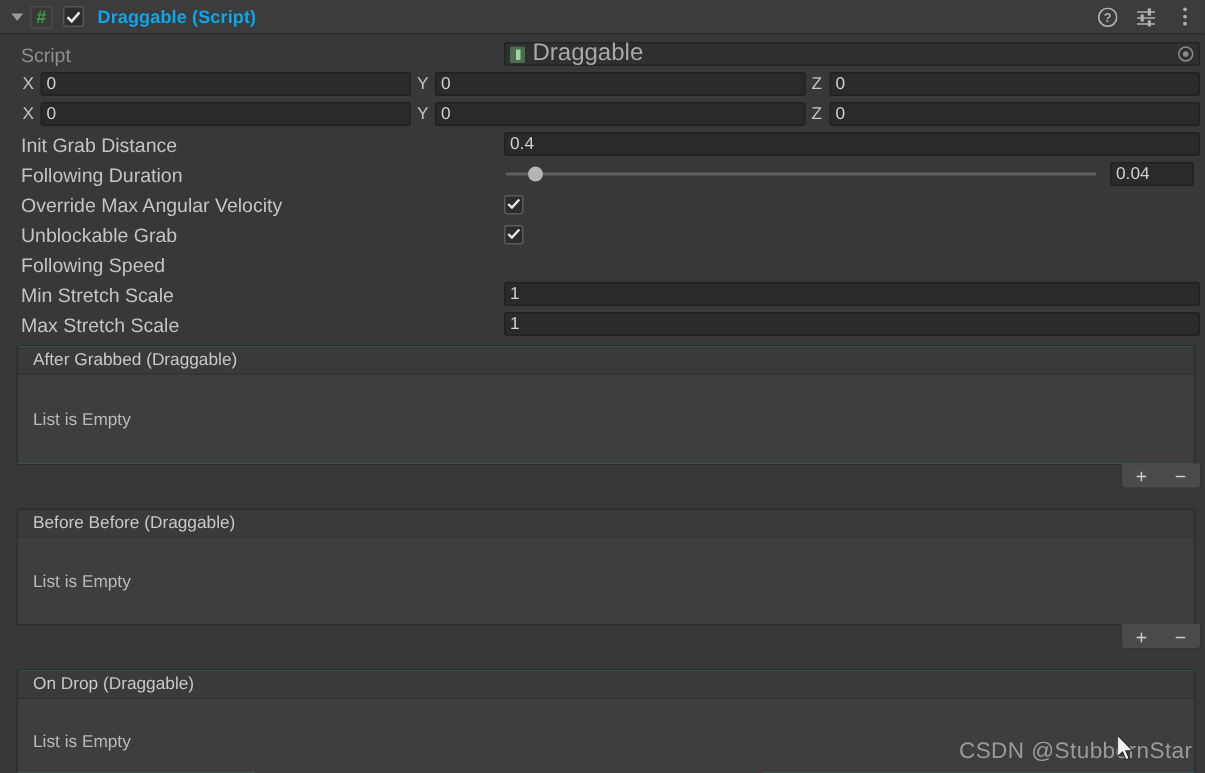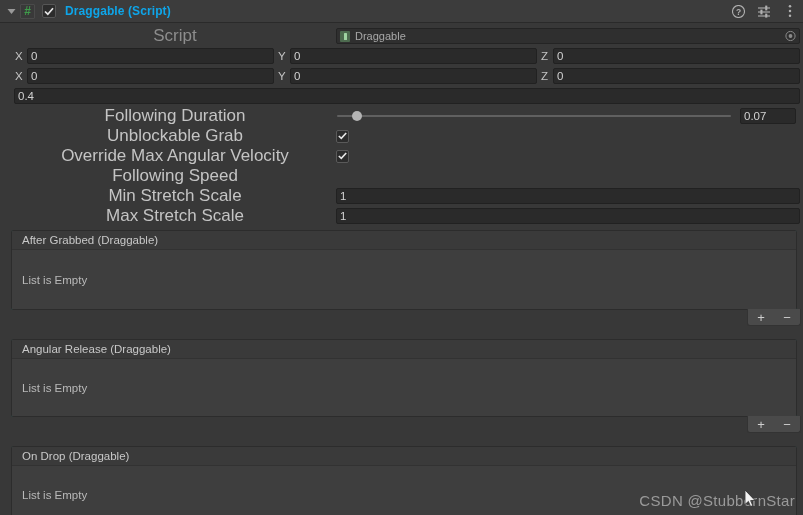--- a/index.html
+++ b/index.html
@@ -82,24 +82,23 @@
     height: 20px;
     display: flex;
     align-items: center;
     padding-left: 14px;
     padding-right: 3px;
   }
   .row-label {
     width: 322px;
     flex: 0 0 322px;
     color: #c4c4c4;
-    font-size: 17px;
+    font-size: 13px;
     white-space: nowrap;
     overflow: hidden;
-    text-align: center;
   }
   .row-label.dim { color: #8d8d8d; }
   .row-fields { flex: 1 1 auto; display: flex; align-items: center; min-width: 0; }
 
   
   .inp {
     height: 16px;
     background: #2a2a2a;
     border: 1px solid #212121;
     border-radius: 2px;
@@ -133,21 +132,21 @@
     border-radius: 1px;
     display: flex; align-items: center; justify-content: center;
     flex: 0 0 auto;
   }
   .obj-mini i {
     display:block; width: 3px; height: 7px; background: #9fd4a2; border-radius: .5px;
   }
   .obj-name {
     margin-left: 5px;
     color: #a8a8a8;
-    font-size: 11px;
+    font-size: 16px;
     white-space: nowrap; overflow: hidden;
   }
   .obj-dot {
     position: absolute; right: 3px; top: 50%; transform: translateY(-50%);
     width: 11px; height: 11px;
   }
 
   
   .vec { display: flex; align-items: center; flex: 1 1 auto; gap: 0; min-width: 0; }
   .vec-part { display: flex; align-items: center; flex: 1 1 0; min-width: 0; }
@@ -354,50 +353,51 @@
         </div>
         <div class="vec-part">
           <span class="vec-axis">Z</span>
           <div class="inp vec-in">0</div>
         </div>
       </div>
     </div>
   </div>
 
   <div class="row">
+    <div class="row-label">Init Grab Distance</div>
     <div class="row-fields">
       <div class="inp inp-full">0.4</div>
     </div>
   </div>
 
   <div class="row">
     <div class="row-label">Following Duration</div>
     <div class="row-fields">
       <div class="slider-wrap">
         <div class="track">
           <div class="knob" id="fd-knob" style="left: 5%;"></div>
         </div>
-        <div class="inp slider-val">0.07</div>
-      </div>
-    </div>
-  </div>
-
-  <div class="row">
-    <div class="row-label">Unblockable Grab</div>
+        <div class="inp slider-val">0.04</div>
+      </div>
+    </div>
+  </div>
+
+  <div class="row">
+    <div class="row-label">Override Max Angular Velocity</div>
     <div class="row-fields">
       <div class="cbox">
         <svg width="9" height="8" viewBox="0 0 9 8">
             <polyline points="0.8,4 3.3,6.4 8.2,1" fill="none" stroke="#e6e6e6" stroke-width="1.6"></polyline>
           </svg>
       </div>
     </div>
   </div>
 
   <div class="row">
-    <div class="row-label">Override Max Angular Velocity</div>
+    <div class="row-label">Unblockable Grab</div>
     <div class="row-fields">
       <div class="cbox">
         <svg width="9" height="8" viewBox="0 0 9 8">
             <polyline points="0.8,4 3.3,6.4 8.2,1" fill="none" stroke="#e6e6e6" stroke-width="1.6"></polyline>
           </svg>
       </div>
     </div>
   </div>
 
   <div class="row">
@@ -429,21 +429,21 @@
     <div class="evt-foot">
       <div class="evt-btns">
         <div class="evt-btn">+</div>
         <div class="evt-btn">−</div>
       </div>
     </div>
   </div>
 
   <div style="margin-bottom:11px;">
     <div class="evt">
-      <div class="evt-head">Angular Release (Draggable)</div>
+      <div class="evt-head">Before Before (Draggable)</div>
       <div class="evt-body" style="height:57px;">List is Empty</div>
     </div>
     <div class="evt-foot">
       <div class="evt-btns">
         <div class="evt-btn">+</div>
         <div class="evt-btn">−</div>
       </div>
     </div>
   </div>
 

